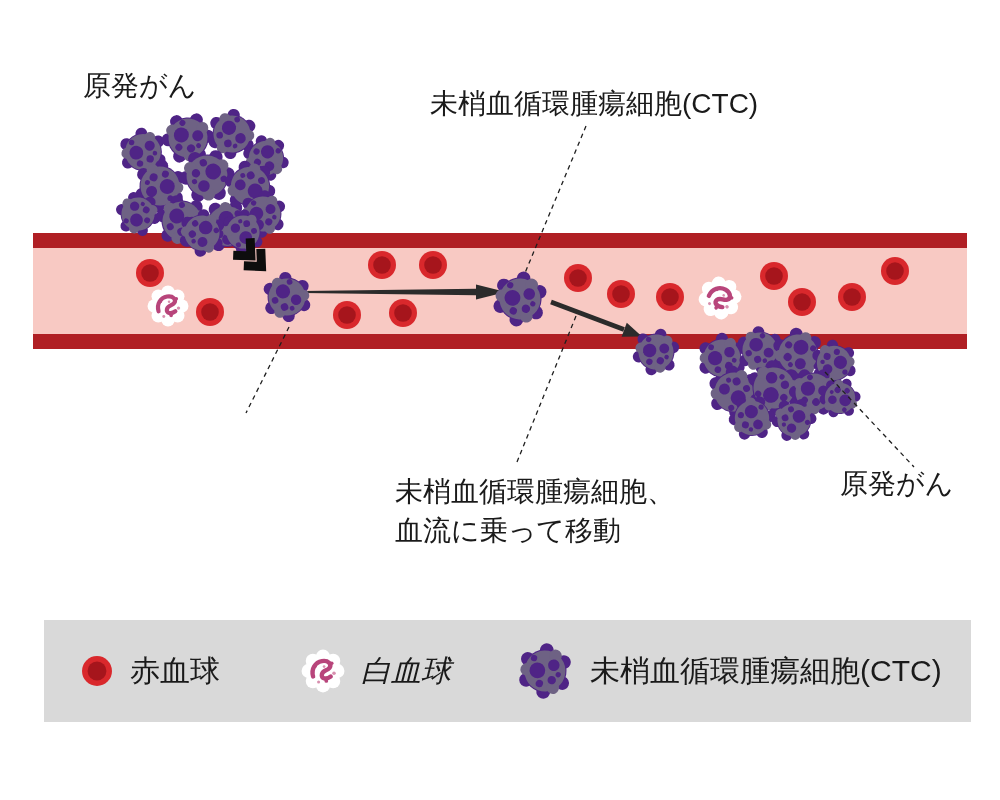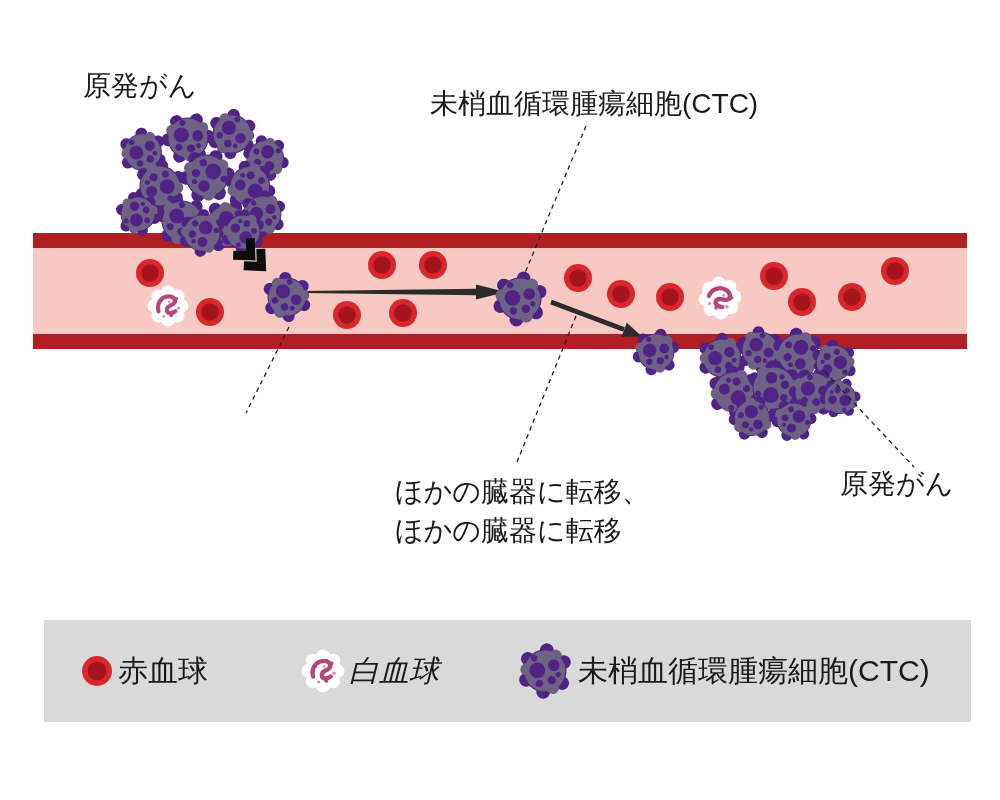--- a/index.html
+++ b/index.html
@@ -7,21 +7,21 @@
     position:relative;width:1000px;height:800px;background:#ffffff;
     font-family:"Liberation Sans",sans-serif;color:#1a1a1a;overflow:hidden;
   }
   .diagram-svg{position:absolute;left:0;top:0;}
   .label{position:absolute;font-size:28px;line-height:1.15;white-space:nowrap;color:#1a1a1a;}
   .label.two-line{line-height:39px;}
   .legend{
     position:absolute;left:44px;top:620px;width:927px;height:102px;
     background:#d9d9d9;
   }
-  .legend-item{position:absolute;top:0;height:102px;display:flex;align-items:center;gap:4px;}
+  .legend-item{position:absolute;top:0;height:102px;display:flex;align-items:center;gap:16px;}
   .legend-item .txt{font-size:30px;white-space:nowrap;}
   .li-1{left:36px;}
   .li-2{left:257px;font-style:italic;}
   .li-3{left:472px;}
 </style>
 </head>
 <body>
 
 <div class="canvas">
 
@@ -159,22 +159,22 @@
       <line x1="825" y1="372" x2="914" y2="467"></line>
     </g>
   </svg>
 
   <div class="label" style="left:83px;top:70px;">原発がん</div>
 
   <div class="label" style="left:430px;top:88px;">未梢血循環腫瘍細胞(CTC)</div>
 
 
   <div class="label two-line" style="left:395px;top:472px;">
-    <div>ほかの臓器に転移、</div>
-    <div>ほかの臓器に転移</div>
+    <div>未梢血循環腫瘍細胞、</div>
+    <div>血流に乗って移動</div>
   </div>
 
   <div class="label" style="left:840px;top:468px;">原発がん</div>
 
   <div class="legend">
     <div class="legend-item li-1">
       <svg width="34" height="34" viewBox="-17 -17 34 34">
         <use href="#rbc-cell" transform="scale(1.07)"></use>
       </svg>
       <span class="txt">赤血球</span>

